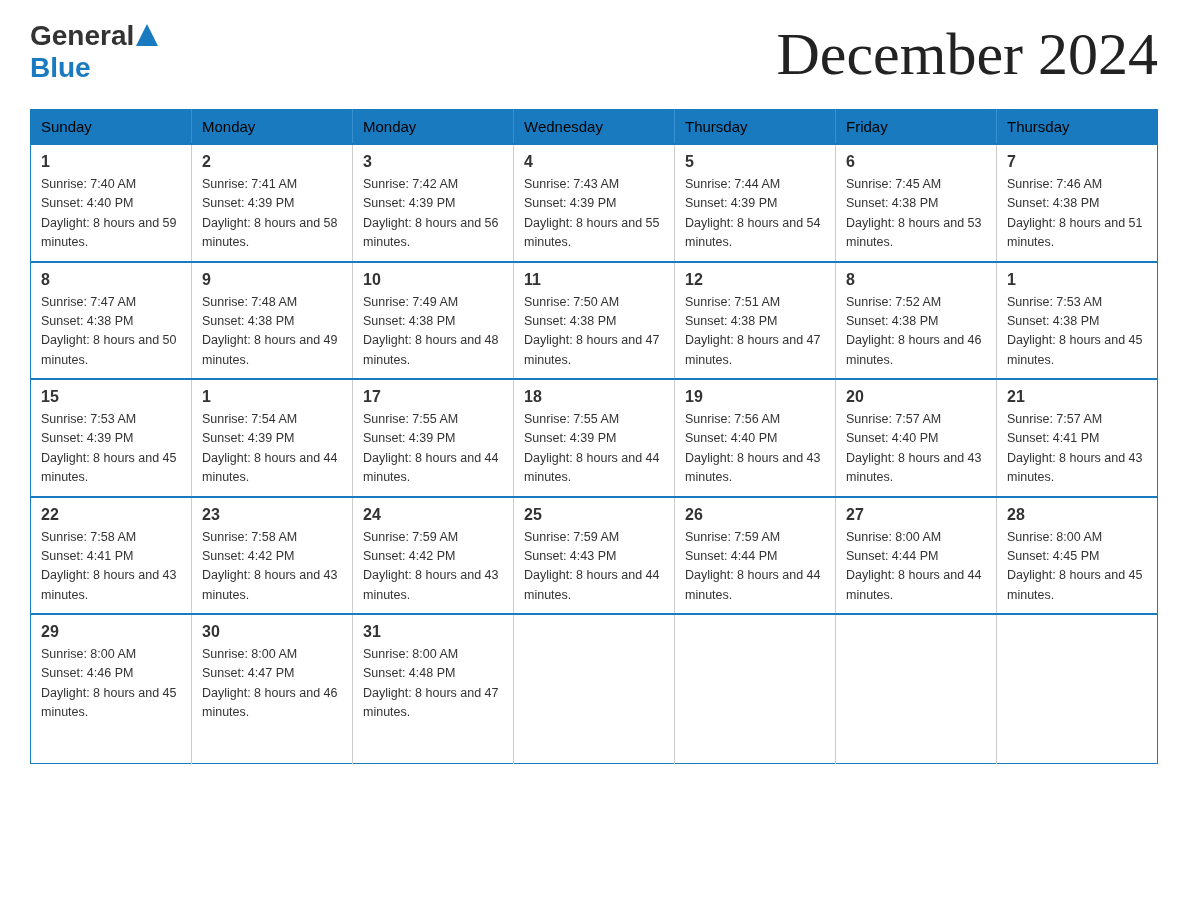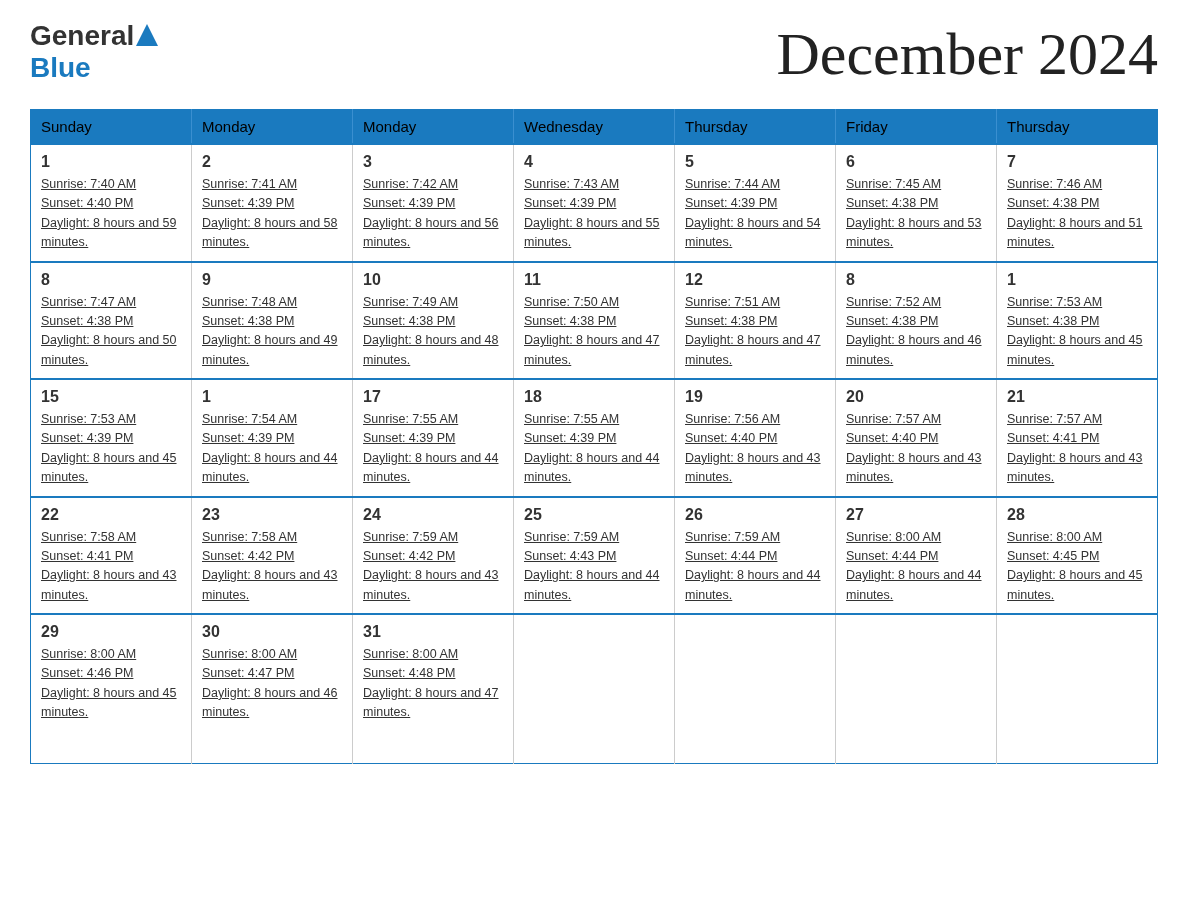--- a/index.html
+++ b/index.html
@@ -86,21 +86,20 @@
     .day-number {
       font-size: 16px;
       font-weight: bold;
       display: block;
       margin-bottom: 4px;
     }
     .day-info {
       font-size: 12.5px;
       line-height: 1.55;
       color: #333;
-      text-decoration: underline;
     }
     tbody tr:last-child td {
       padding-bottom: 40px;
       padding-left: 10px;
     }
   </style>
 </head>
 <body>
 
 <div class="header">

